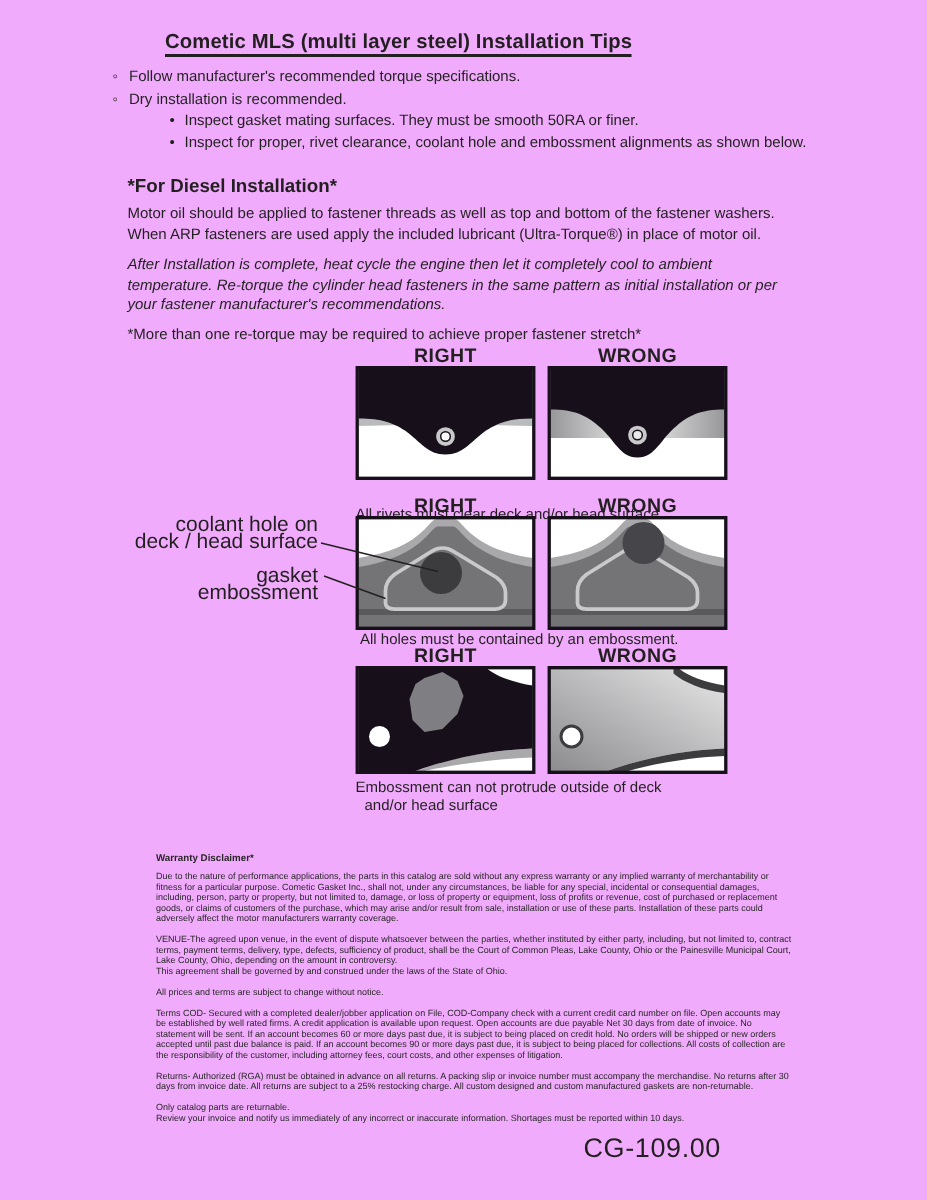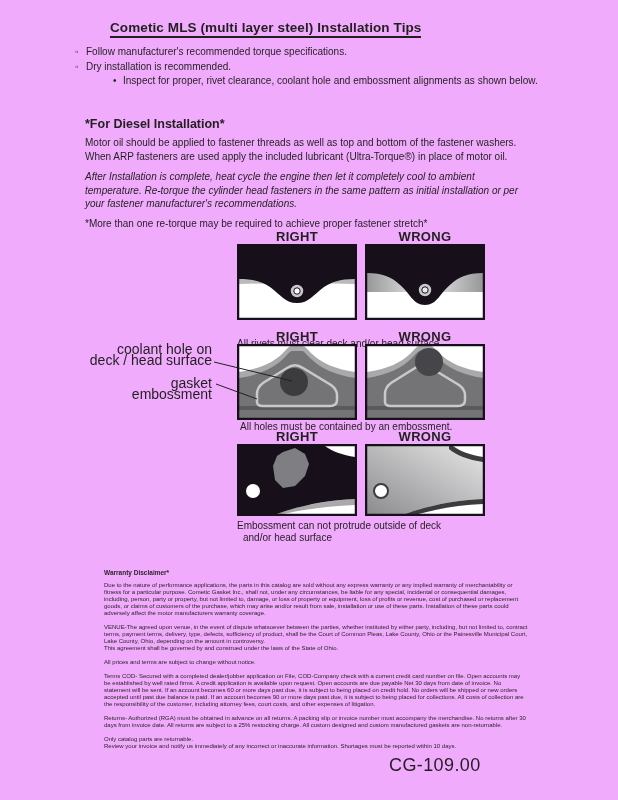--- a/index.html
+++ b/index.html
@@ -31,20 +31,21 @@
 </head>
 <body>
 
 <div class="page">
 
   <div class="abs title">Cometic MLS (multi layer steel) Installation Tips</div>
 
   <div class="abs bullets">
     <div class="b-item">Follow manufacturer's recommended torque specifications.</div>
     <div class="b-item">Dry installation is recommended.</div>
+    <div class="sb-item">Inspect gasket mating surfaces.  They must be smooth 50RA or finer.</div>
     <div class="sb-item">Inspect for proper, rivet clearance, coolant hole and embossment alignments as shown below.</div>
   </div>
 
   <div class="abs diesel-h">*For Diesel Installation*</div>
   <div class="abs para p1">Motor oil should be applied to fastener threads as well as top and bottom of the fastener washers. When ARP fasteners are used apply the included lubricant (Ultra-Torque®) in place of motor oil.</div>
   <div class="abs para p2">After Installation is complete, heat cycle the engine then let it completely cool to ambient temperature. Re-torque the cylinder head fasteners in the same pattern as initial installation or per your fastener manufacturer's recommendations.</div>
   <div class="abs para p3">*More than one re-torque may be required to achieve proper fastener stretch*</div>
 
   <div class="abs dlabel" style="left:237px;top:229px;">RIGHT</div>
   <div class="abs dlabel" style="left:365px;top:229px;">WRONG</div>

